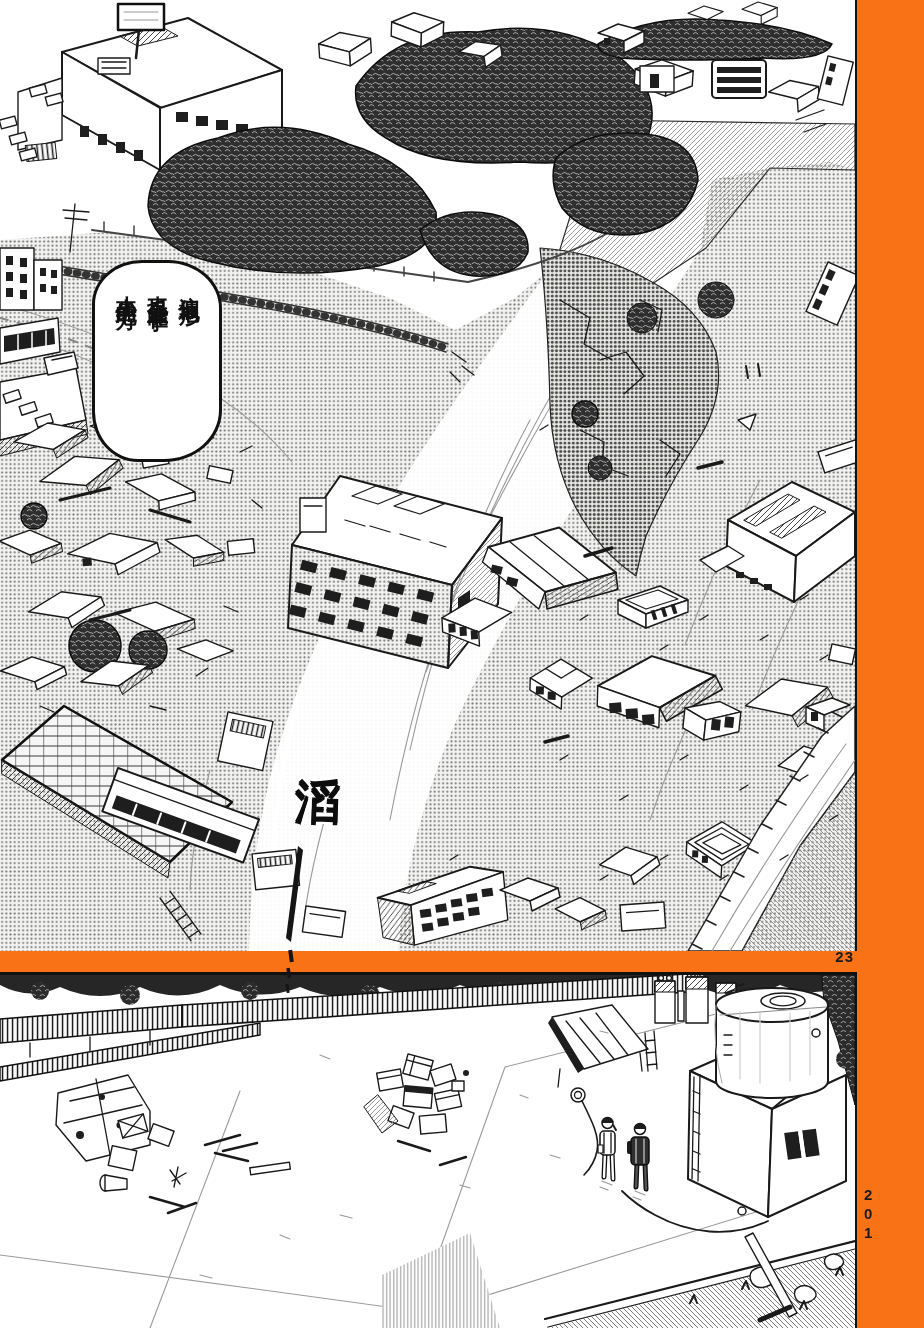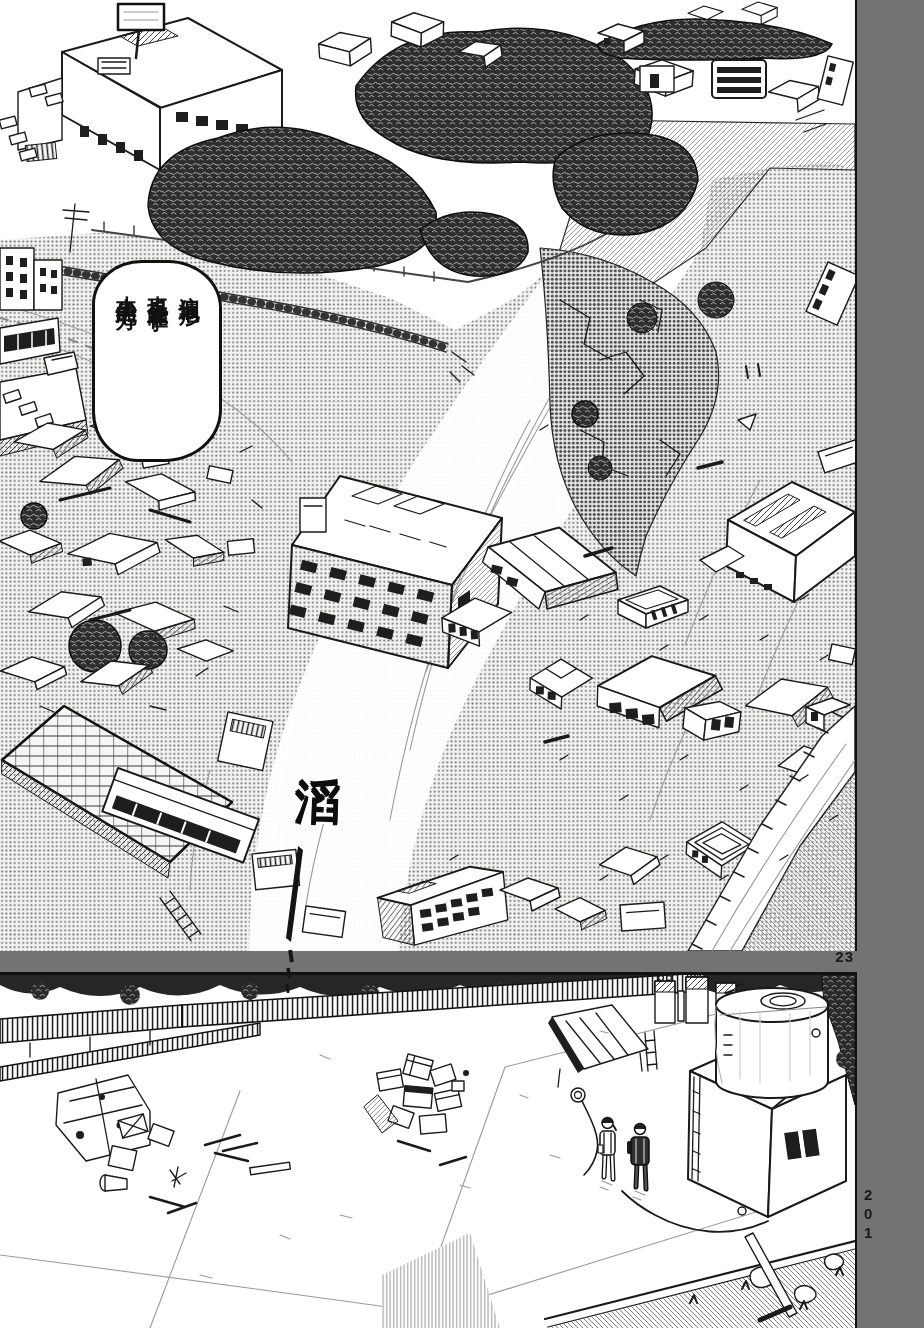--- a/index.html
+++ b/index.html
@@ -1,16 +1,16 @@
 <!DOCTYPE html>
 <html><head>
 <meta charset="utf-8">
 <style>
   html,body{margin:0;padding:0;background:#e8e8e8;}
-  .page{position:relative;width:924px;height:1328px;background:#737373;overflow:hidden;
+  .page{position:relative;width:924px;height:1328px;background:#f97316;overflow:hidden;
         font-family:"Liberation Sans","DejaVu Sans",sans-serif;color:#1a1a1a;}
   .panel{position:absolute;background:#fff;}
   .panel-top{left:0;top:0;width:855px;height:951px;border-right:2px solid #111;}
   .panel-bottom{left:0;top:972px;width:855px;height:353px;border-top:3px solid #111;border-right:2px solid #111;}
   svg{display:block;stroke-linejoin:round;stroke-linecap:round;}
   .o{fill:#ffffff;stroke:#1a1a1a;stroke-width:1.4;stroke-linejoin:round;}
   .o2{fill:#ffffff;stroke:#1a1a1a;stroke-width:2;stroke-linejoin:round;}
   .ln{fill:none;stroke:#1a1a1a;stroke-width:1.3;}
   .lt{fill:none;stroke:#9a9a9a;stroke-width:1.1;}
   .wt{fill:none;stroke:#ffffff;stroke-width:5;opacity:.9;}

